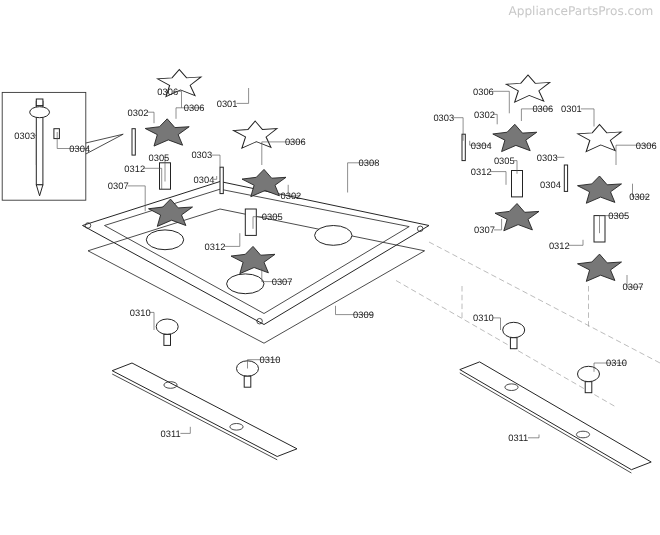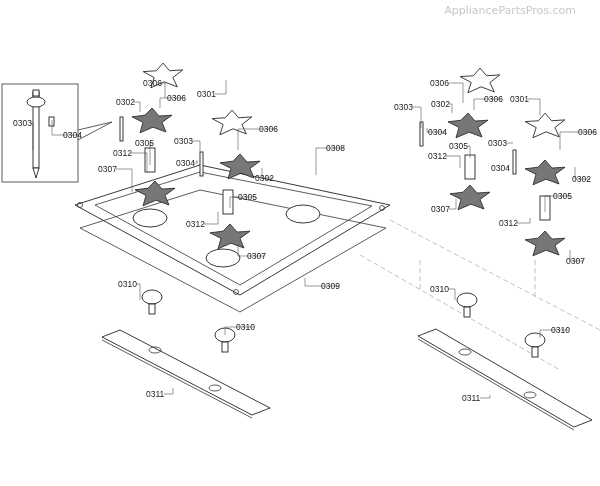--- a/index.html
+++ b/index.html
@@ -1,19 +1,19 @@
 <!DOCTYPE html>
 <html><head>
 <meta charset="utf-8">
 <style>
   html, body { margin:0; padding:0; background:#ffffff; }
   body { width:600px; height:486px; position:relative; overflow:hidden;
          font-family:"Liberation Sans", sans-serif; }
   #diagram { position:absolute; left:0; top:0; width:600px; height:486px; }
-  .watermark { position:absolute; right:24px; top:4px; font-size:11px; color:#c8c8c8;
+  .watermark { position:absolute; right:6px; top:4px; font-size:11px; color:#c8c8c8;
                font-family:"DejaVu Sans", sans-serif; }
   svg text.lbl { font-family:"Liberation Sans", sans-serif; font-size:8.5px; fill:#222; }
   .ln { stroke:#333; stroke-width:0.8; fill:none; }
   .lead { stroke:#555; stroke-width:0.6; fill:none; }
   .dash { stroke:#999; stroke-width:0.6; fill:none; stroke-dasharray:5 3; }
   .part { stroke:#222; stroke-width:0.9; fill:#fff; }
 </style>
 </head>
 <body>
 

